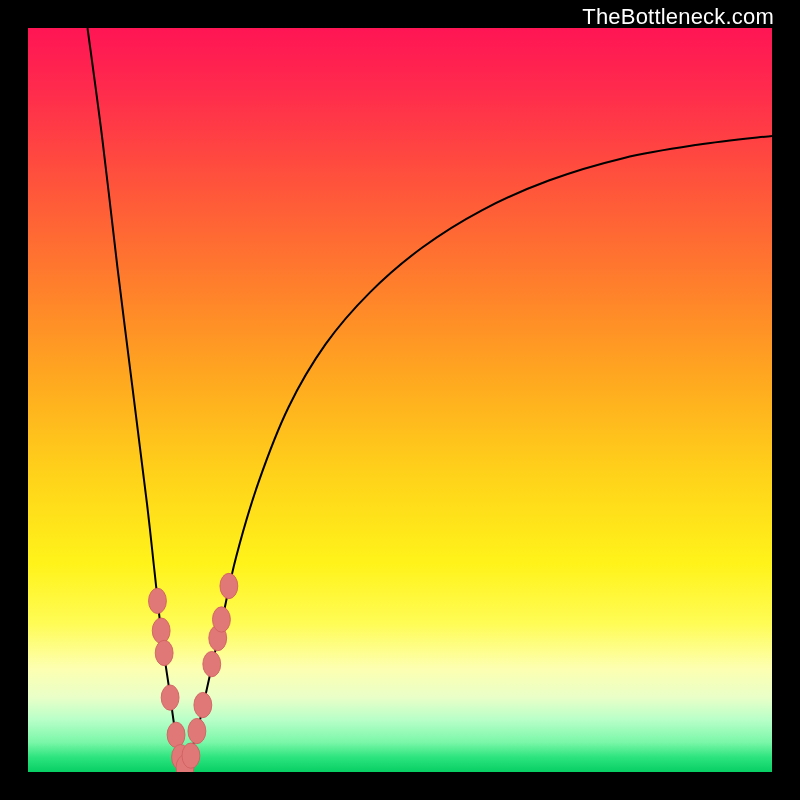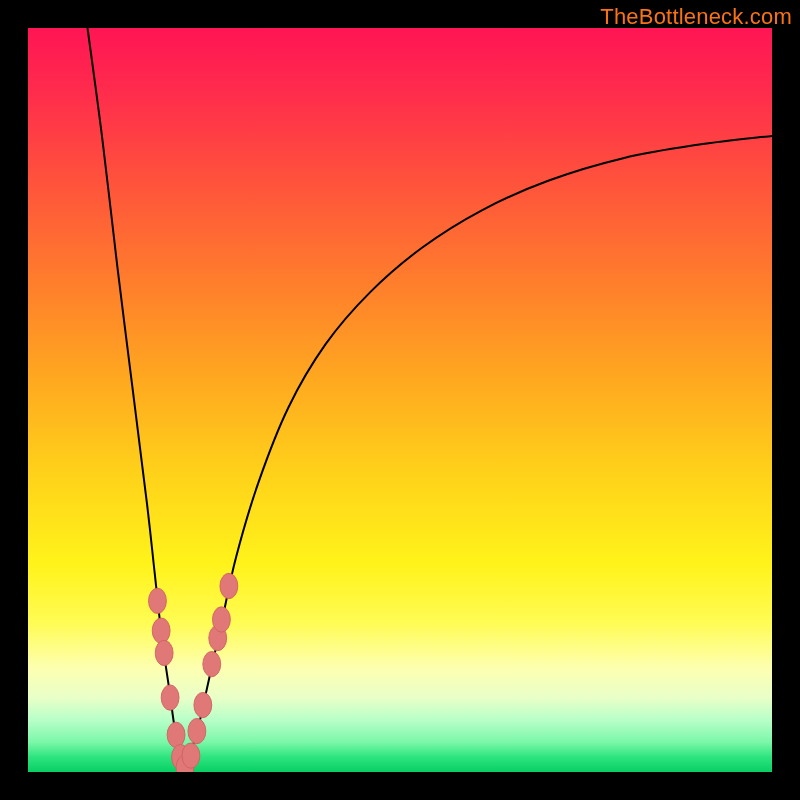--- a/index.html
+++ b/index.html
@@ -38,22 +38,22 @@
       #e9ffc8 90%,
       #b8ffc8 93%,
       #7bf7a9 96%,
       #2de47e 98%,
       #07cf63 100%
     );
   }
   .watermark {
     position: absolute;
     top: 4px;
-    right: 8px;
-    color: #f97316;
+    right: 26px;
+    color: #ffffff;
     font-size: 22px;
     letter-spacing: 0.2px;
     user-select: none;
   }
   svg {
     position: absolute;
     inset: 0;
   }
 </style>
 </head>

